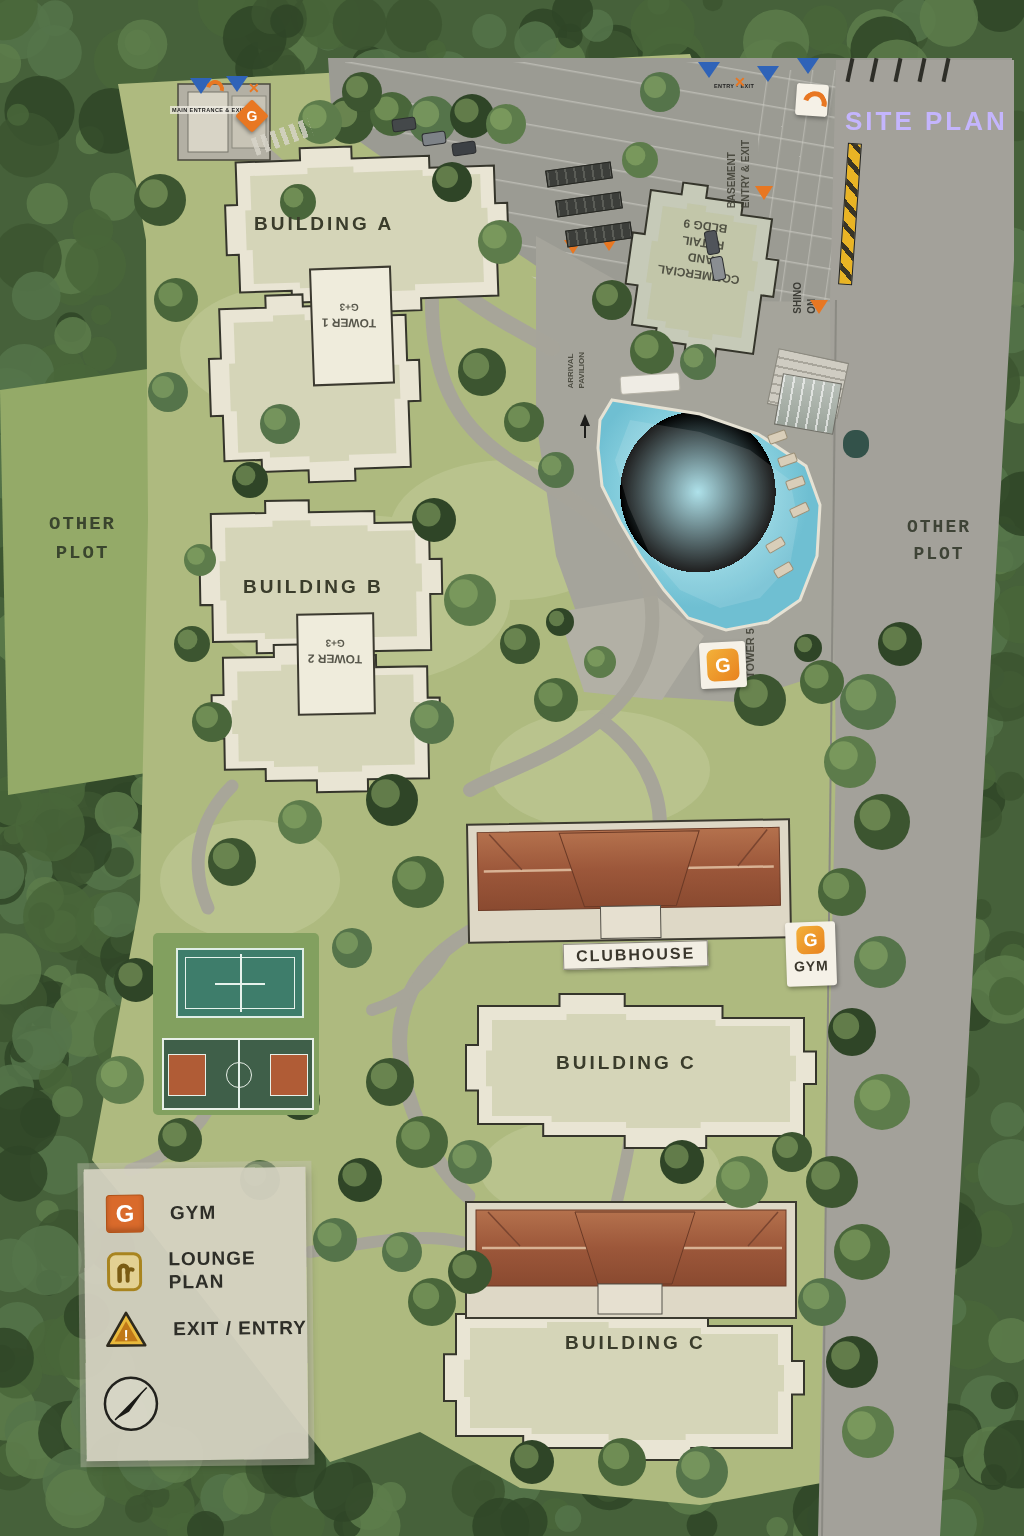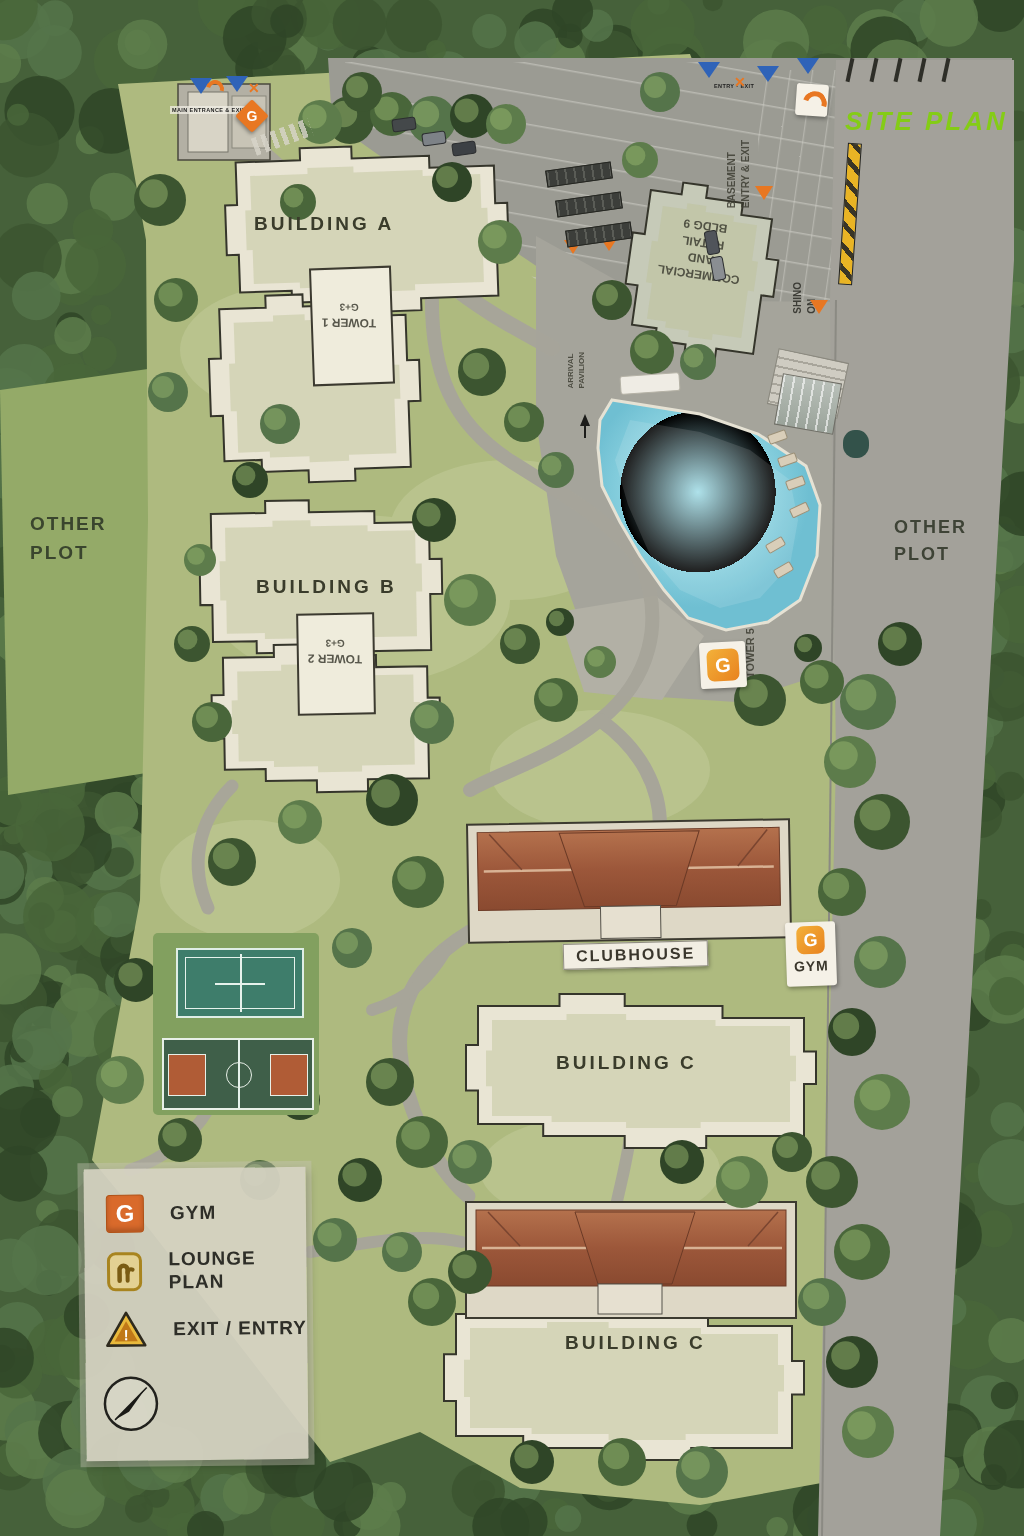--- a/index.html
+++ b/index.html
@@ -3,23 +3,23 @@
 <meta charset="utf-8">
 <style>
   html,body{margin:0;padding:0;background:#222;}
   .scene{position:relative;width:1024px;height:1536px;overflow:hidden;
          font-family:"Liberation Sans",sans-serif;background:#46613a;}
   .abs{position:absolute;}
   svg{display:block;}
   #terrain{position:absolute;left:0;top:0;}
   .blabel{position:absolute;font-weight:bold;color:#3a3c2b;letter-spacing:3px;
           font-size:19px;white-space:nowrap;}
-  .title{position:absolute;font-weight:bold;color:#84cc16;letter-spacing:3px;font-size:26px;font-style:italic;}
+  .title{position:absolute;font-weight:bold;color:#c4b5fd;letter-spacing:3px;font-size:26px;}
   .plot{position:absolute;font-weight:bold;color:#3a452e;letter-spacing:2px;font-size:19px;
-        text-align:left;line-height:1.5;}
+        text-align:center;line-height:1.5;font-family:Liberation Mono, monospace;}
   .vtext{writing-mode:vertical-rl;text-orientation:mixed;}
   .flip{transform:rotate(180deg);}
   .smalllab{position:absolute;font-weight:bold;color:#3e3e33;opacity:.85;}
   .banner{position:absolute;background:#f2eee3;border:1.5px solid #8f8c80;
           box-shadow:1px 2px 4px rgba(0,0,0,.35);padding:3px 12px;
           font-weight:bold;font-size:16px;letter-spacing:2px;color:#3a362c;
           transform:rotate(-1.5deg);}
   .card{position:absolute;background:#f5f1e7;border-radius:3px;
         box-shadow:1px 2px 4px rgba(0,0,0,.35);text-align:center;}
   .gtile{background:linear-gradient(135deg,#f3b13a,#e8821e);border-radius:7px;
@@ -669,21 +669,21 @@
 <div class="plot" style="left:30px;top:510px;width:105px;">
   <div>OTHER</div>
   <div>PLOT</div>
 </div>
 <div class="plot" style="left:894px;top:514px;width:90px;font-size:18px;color:#3e4336;">
   <div>OTHER</div>
   <div>PLOT</div>
 </div>
 
 <div class="blabel" style="left:254px;top:213px;">BUILDING A</div>
-<div class="blabel" style="left:256px;top:576px;">BUILDING B</div>
+<div class="blabel" style="left:243px;top:576px;">BUILDING B</div>
 <div class="blabel" style="left:556px;top:1052px;">BUILDING C</div>
 <div class="blabel" style="left:565px;top:1332px;">BUILDING C</div>
 
 <div class="banner" style="left:563px;top:942px;">CLUBHOUSE</div>
 
 <div class="smalllab" style="left:316px;top:300px;width:66px;text-align:center;font-size:12px;transform:rotate(181deg);line-height:1.4;">
   <div>TOWER 1</div>
   <div style="font-size:10px;">G+3</div>
 </div>
 <div class="smalllab" style="left:302px;top:636px;width:66px;text-align:center;font-size:12px;transform:rotate(181deg);line-height:1.4;">

